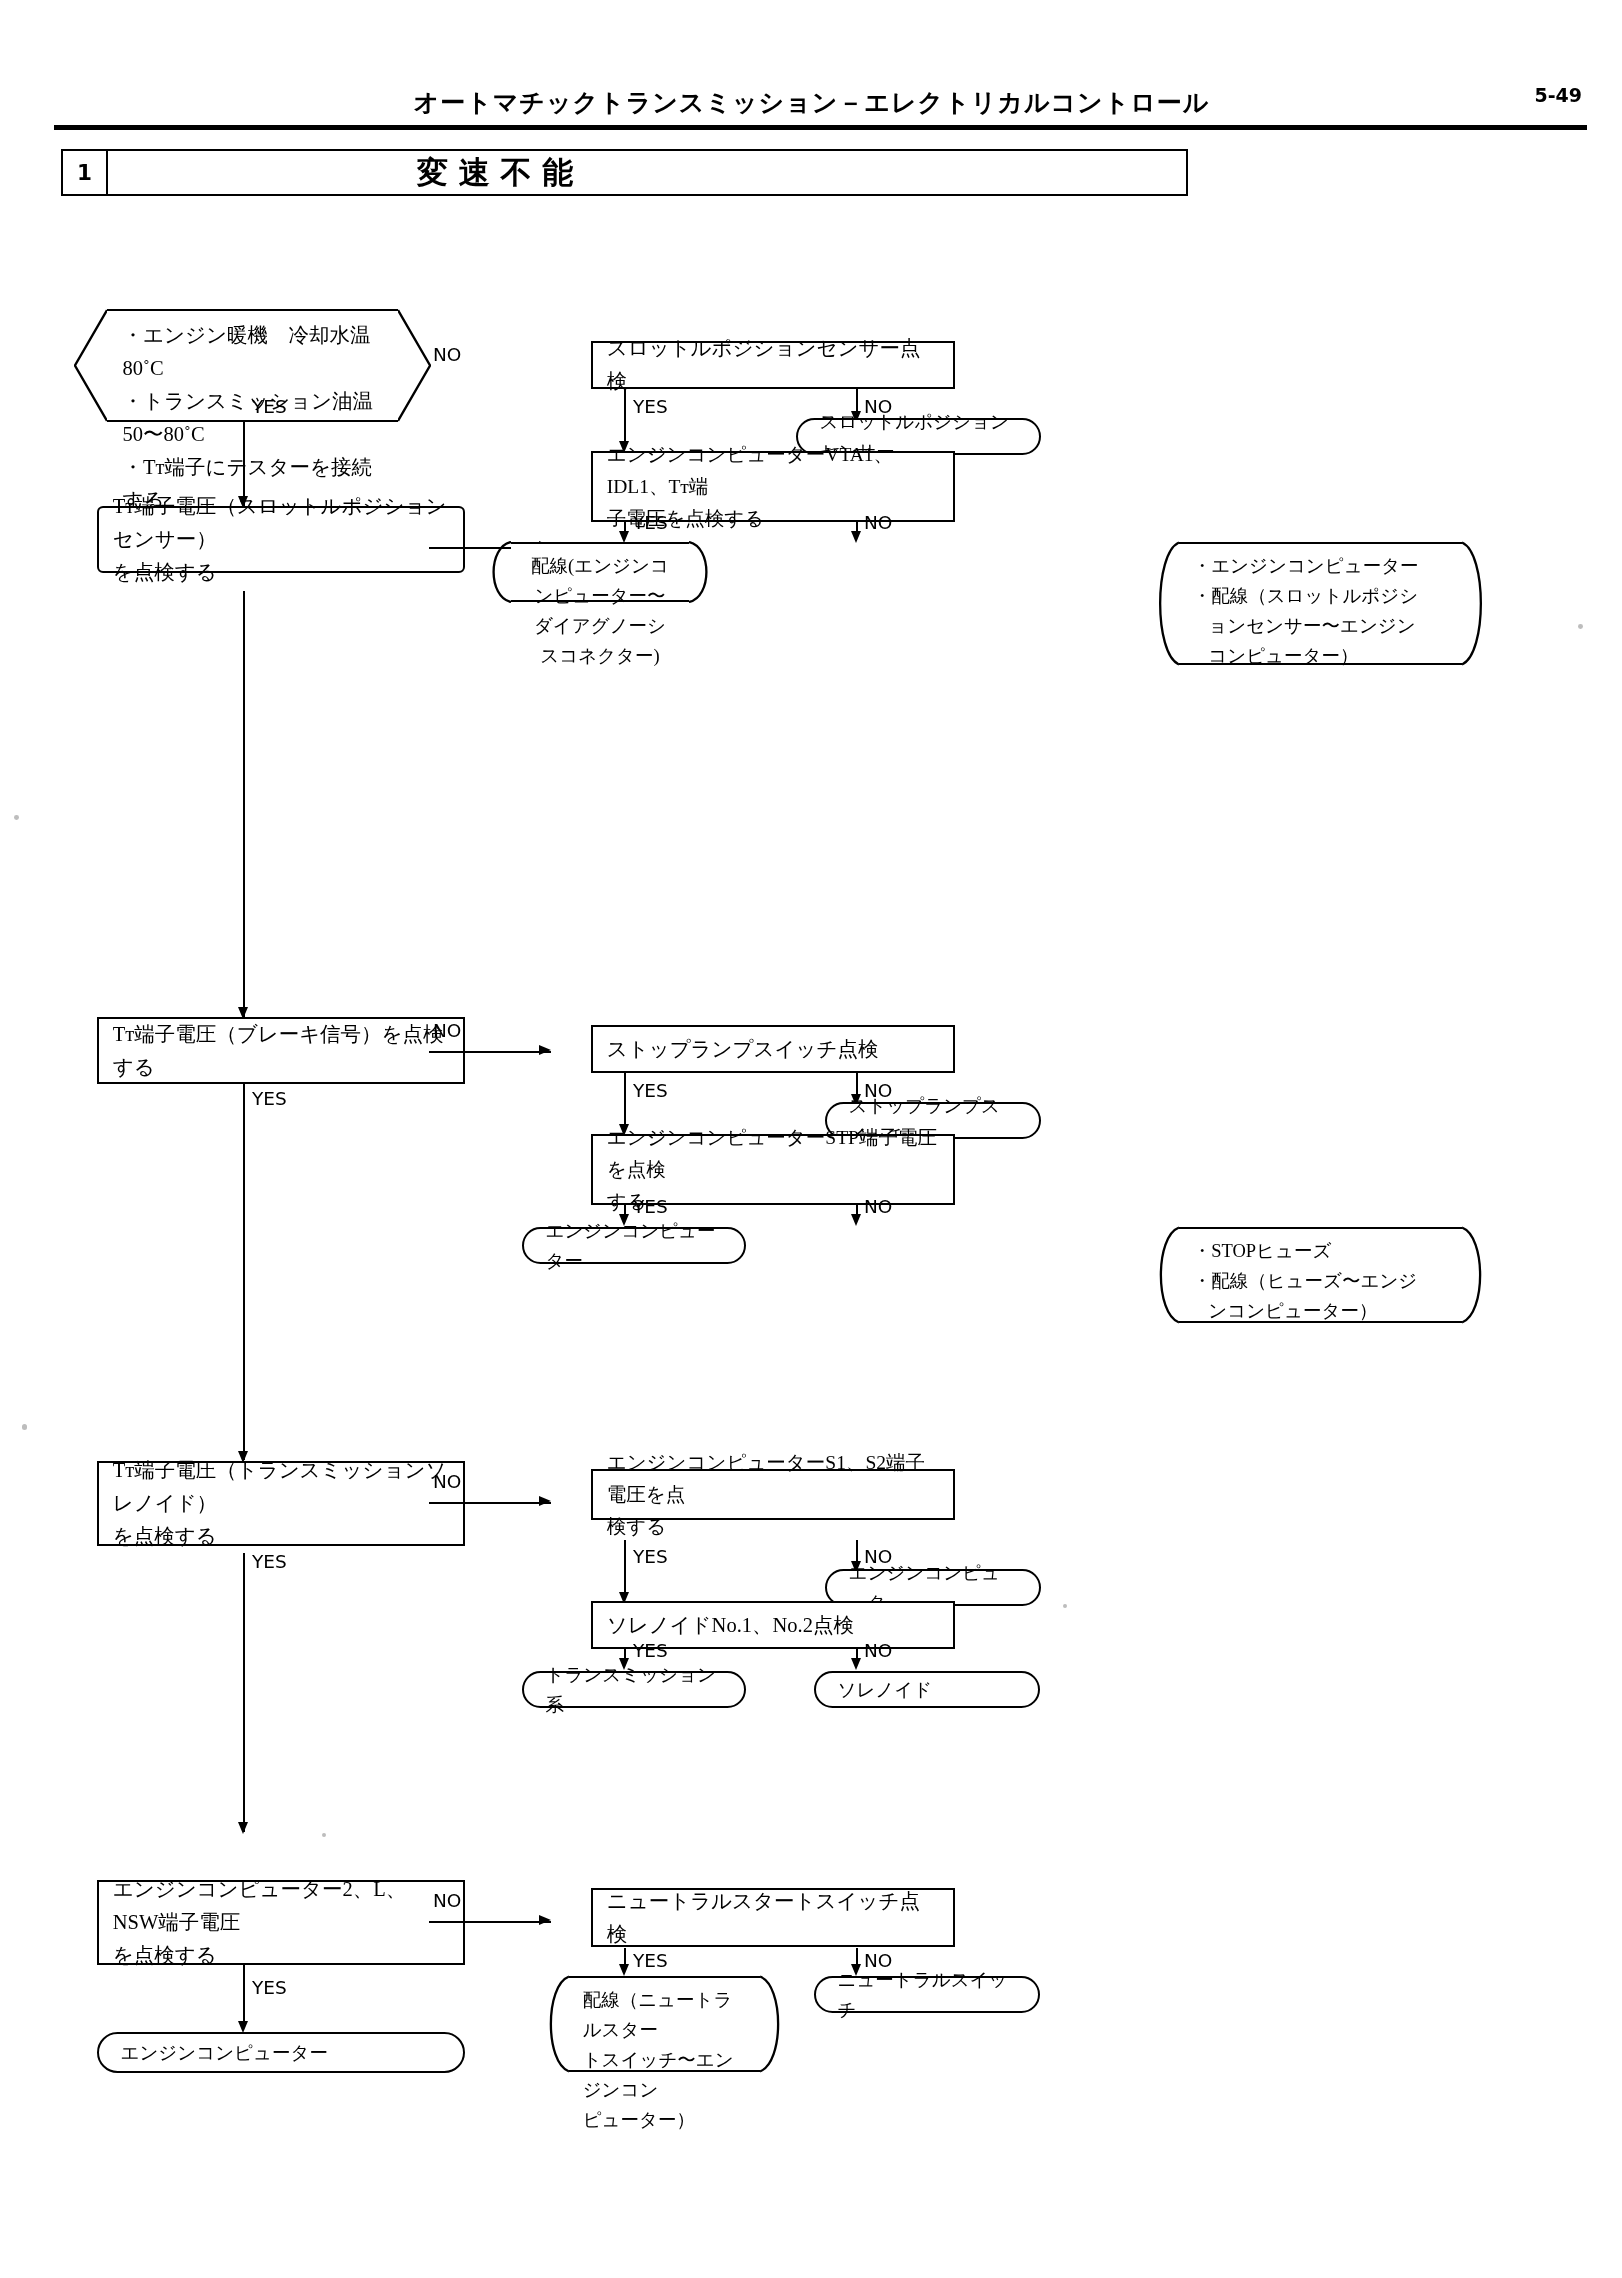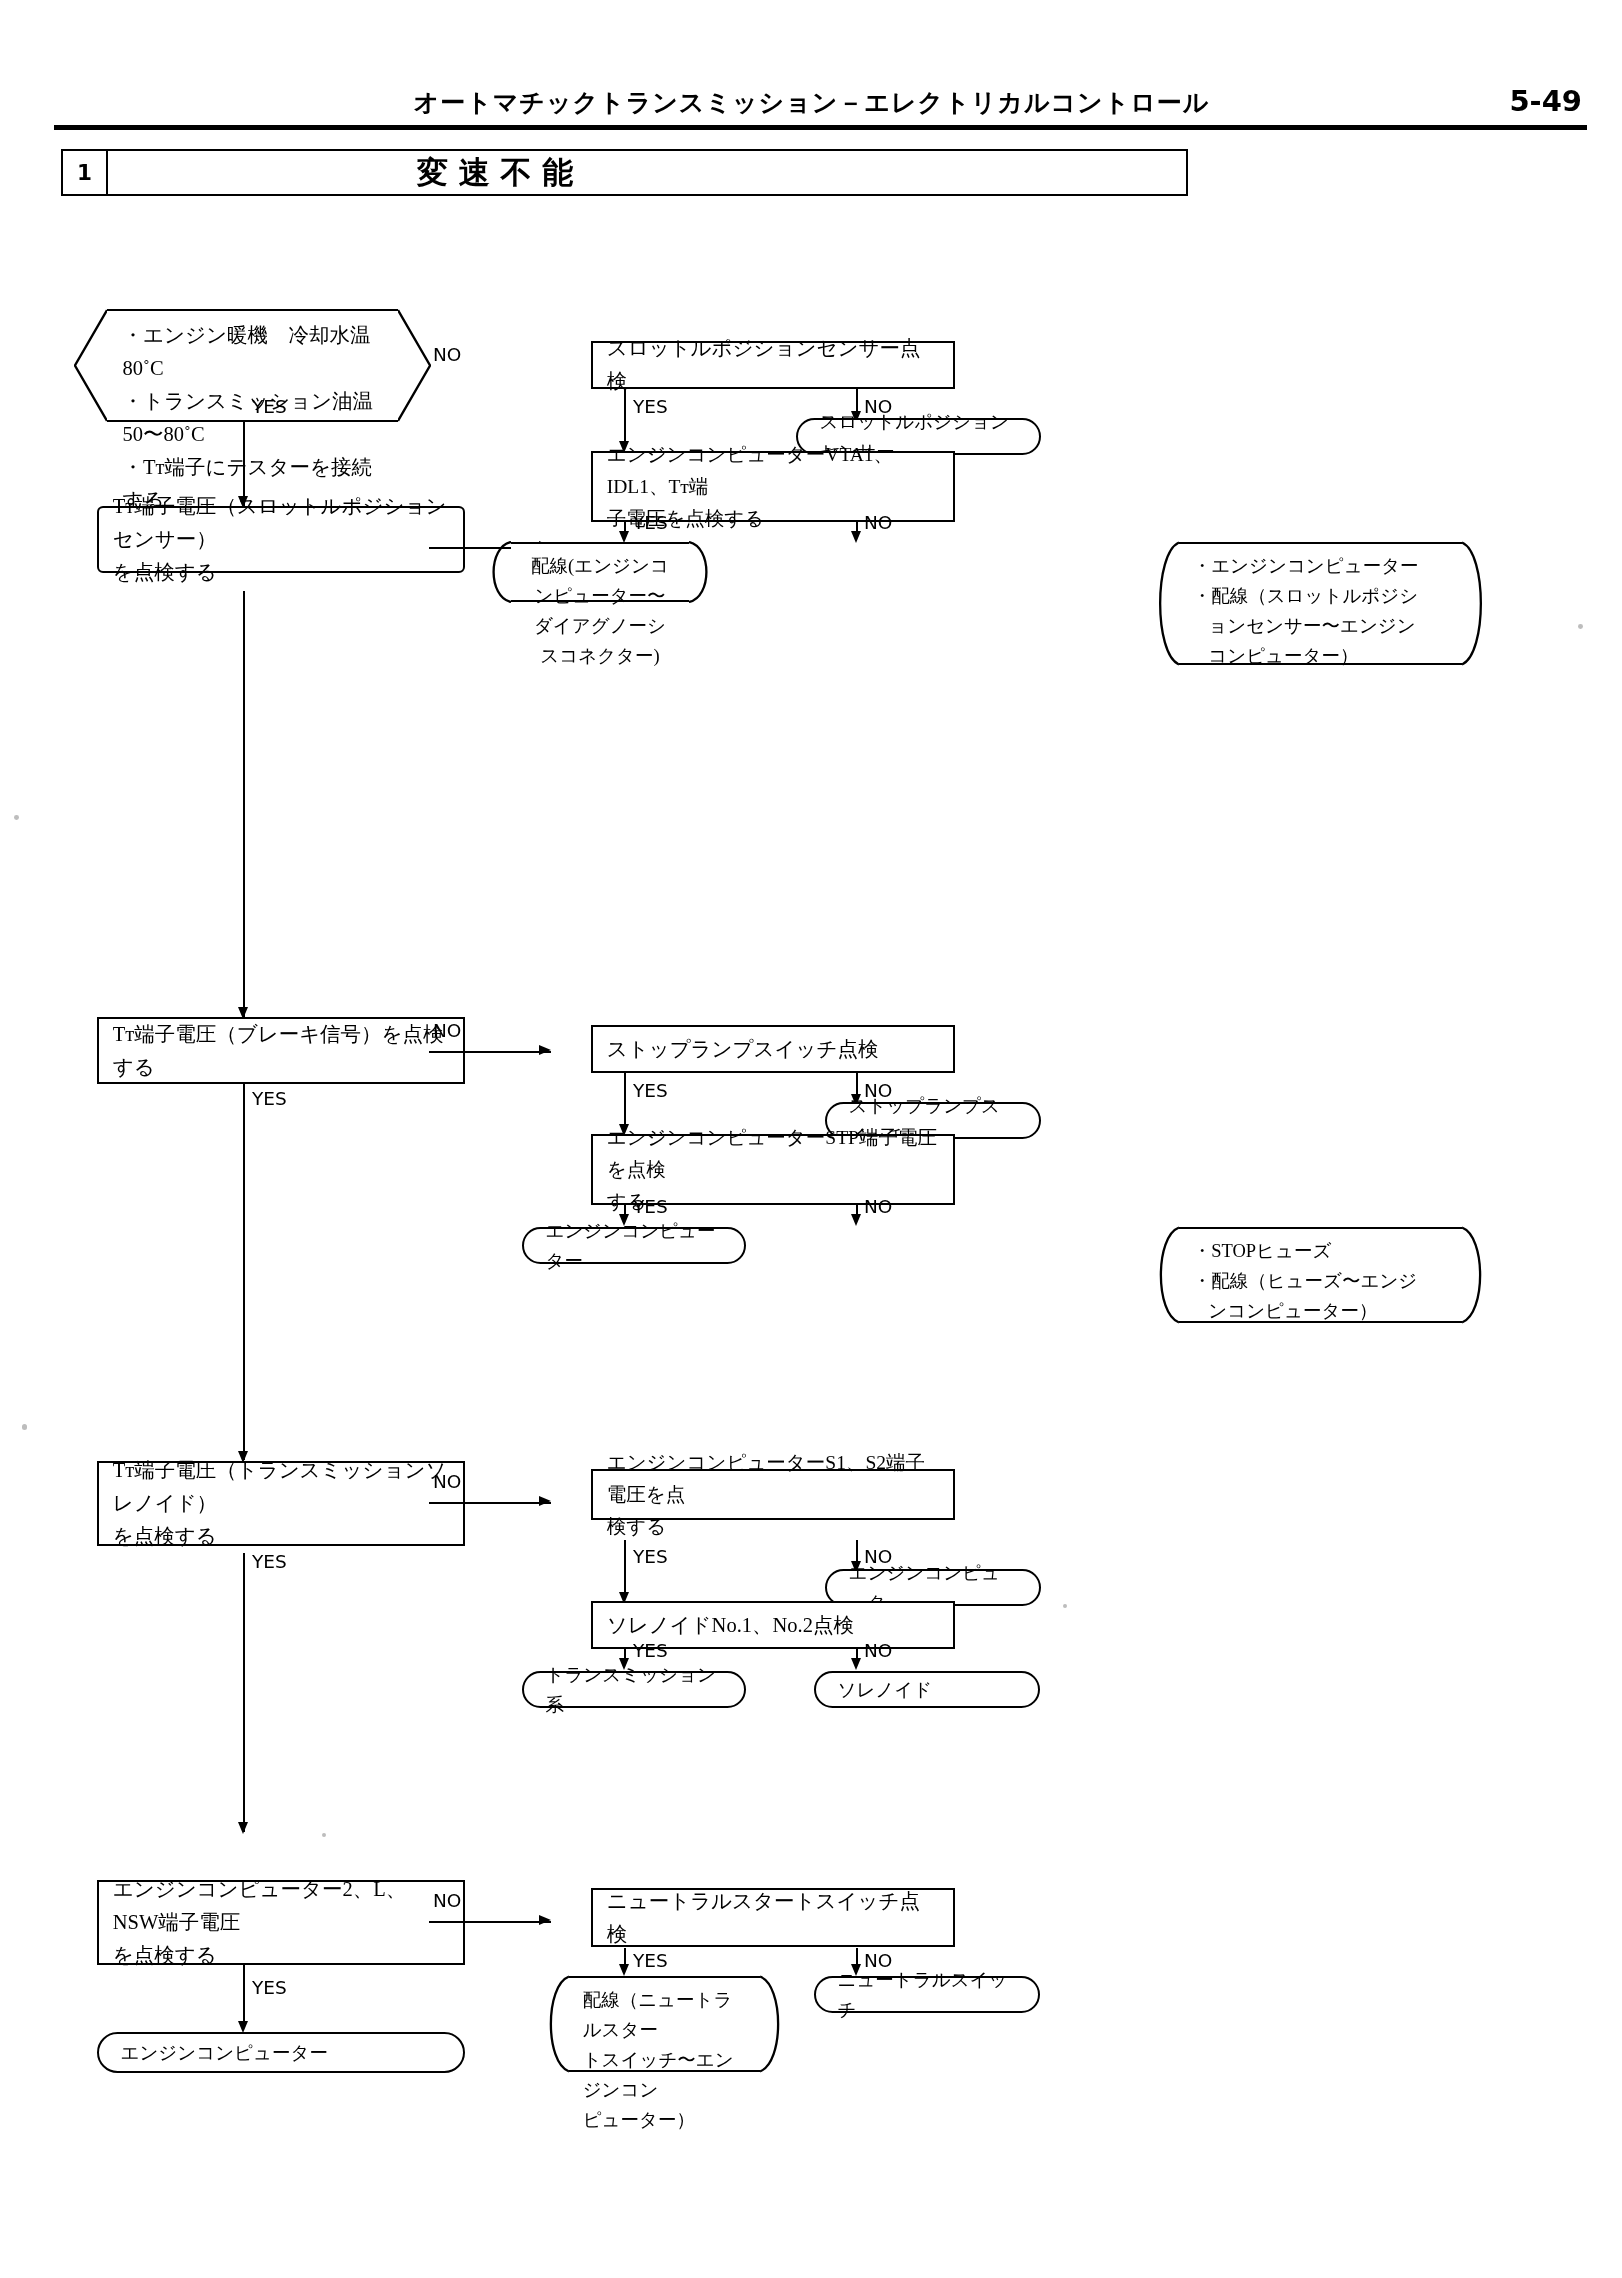--- a/index.html
+++ b/index.html
@@ -14,21 +14,21 @@
 
   
   .hdr-title{
     position:absolute;left:0;top:86px;width:1623px;text-align:center;
     font-family:"DejaVu Sans","Liberation Sans",sans-serif;
     font-weight:bold;font-size:25px;letter-spacing:1px;
   }
   .hdr-page{
     position:absolute;right:41px;top:84px;
     font-family:"DejaVu Sans","Liberation Sans",sans-serif;
-    font-weight:bold;font-size:29px;letter-spacing:0px;
+    font-weight:bold;font-size:19px;letter-spacing:0px;
   }
   .hdr-rule{
     position:absolute;left:54px;top:125px;width:1533px;height:4.9px;background:#000;
   }
 
   
   .titlebar{
     position:absolute;left:61px;top:149px;width:1127px;height:47px;
     border:2px solid #000;box-sizing:border-box;
   }

